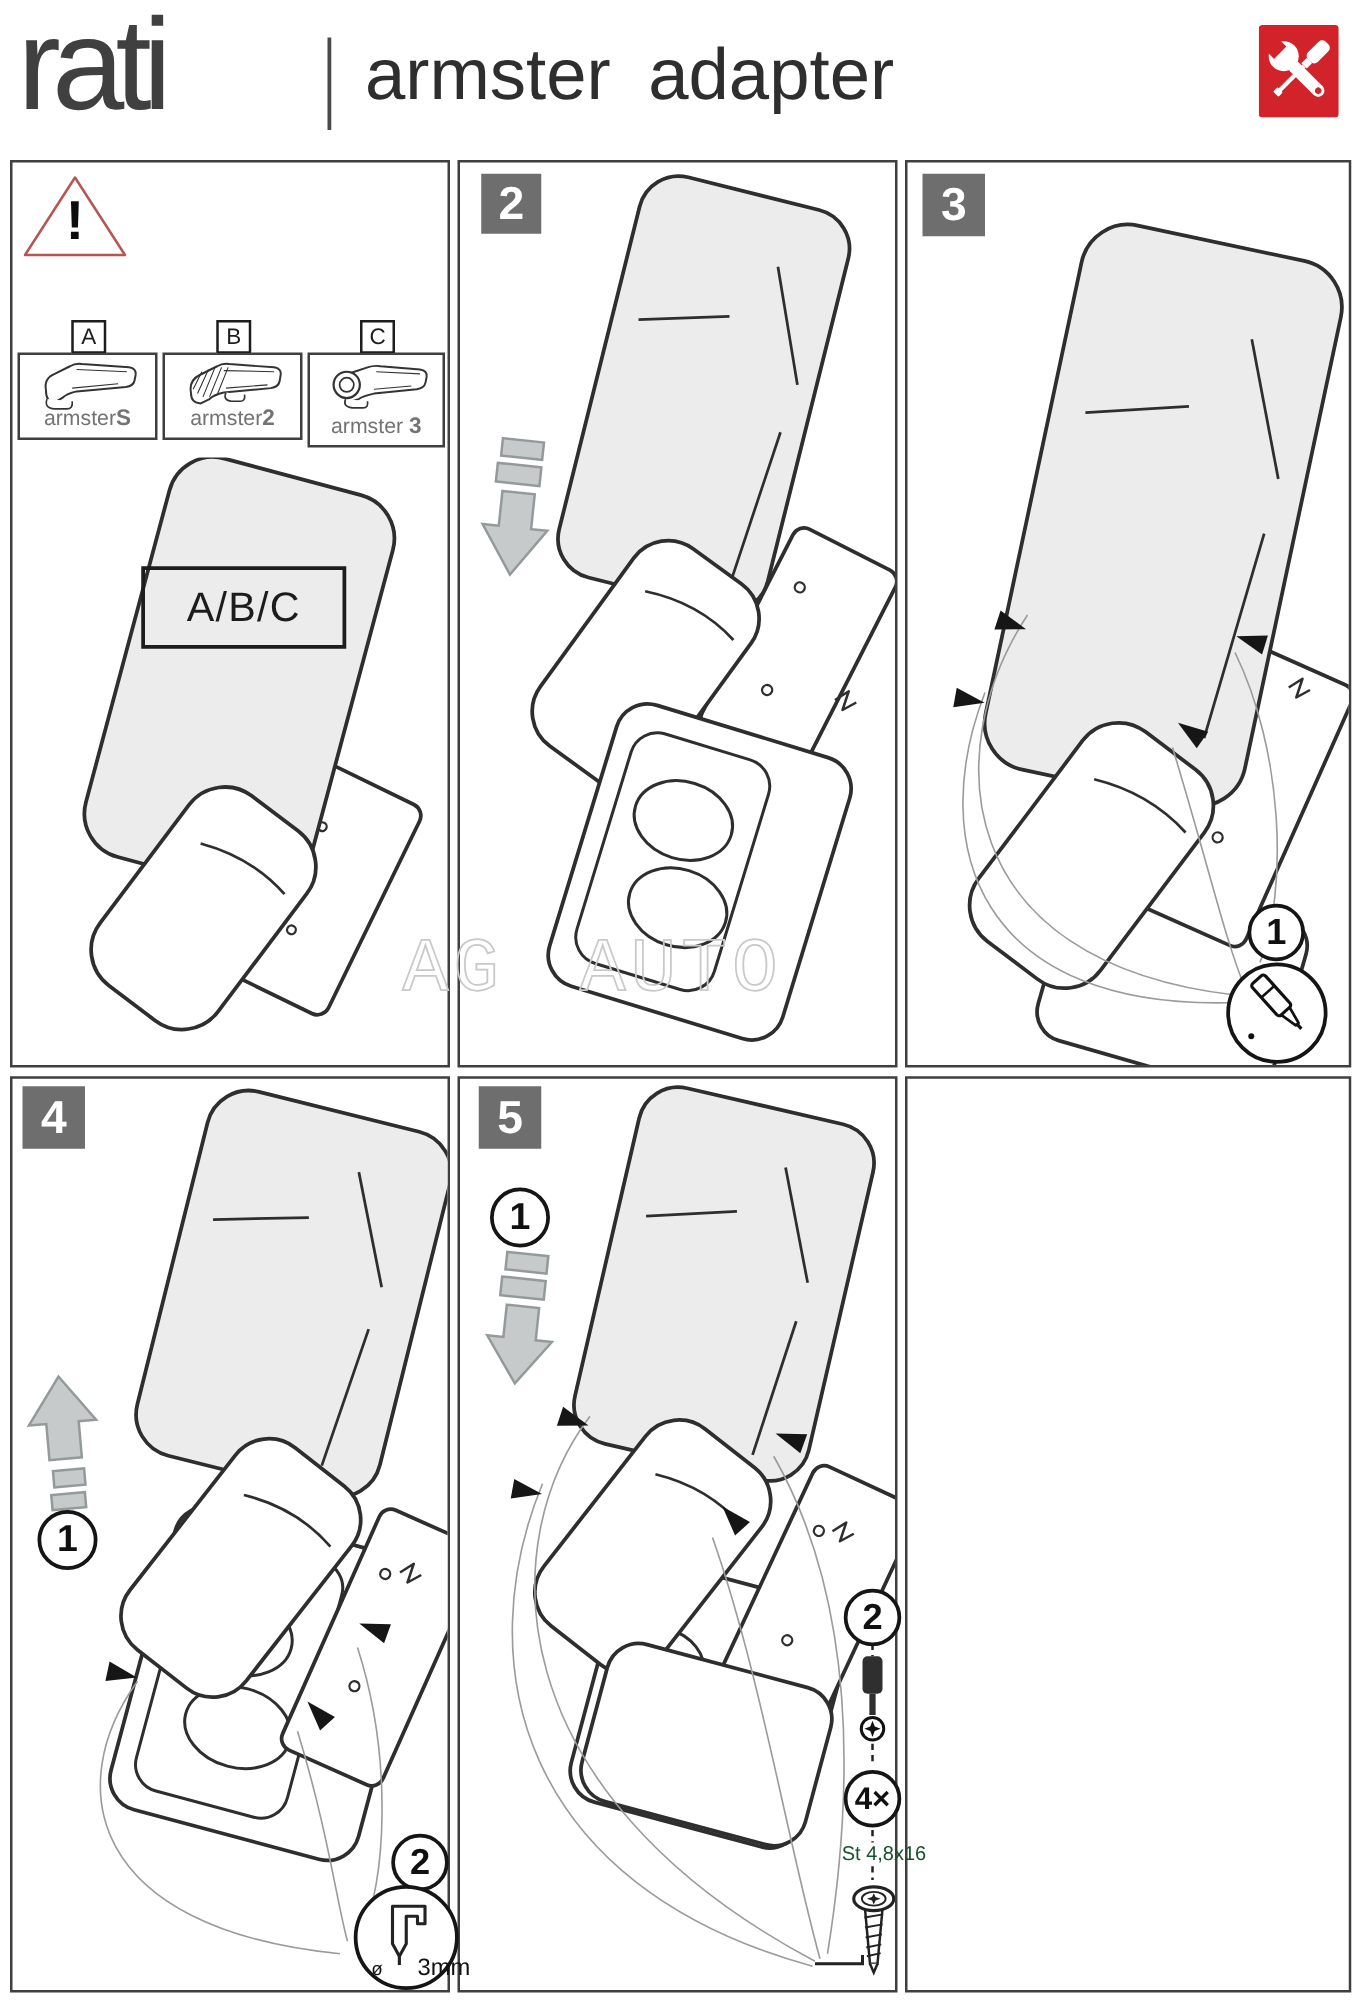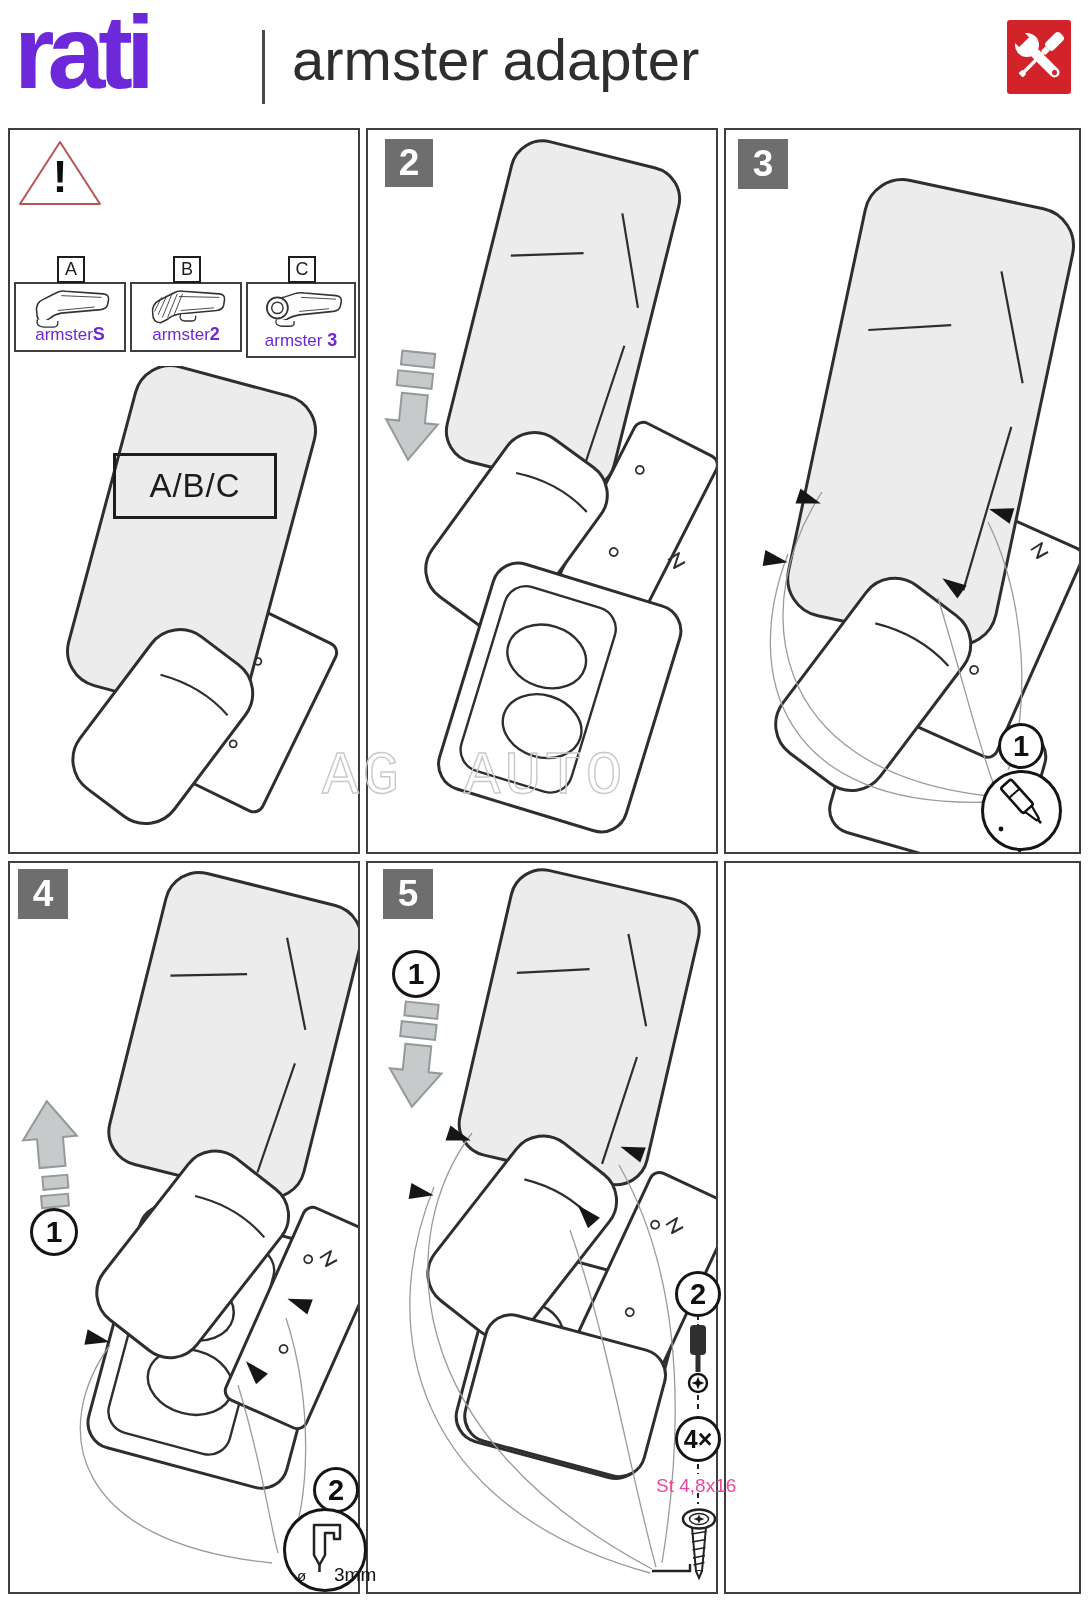--- a/index.html
+++ b/index.html
@@ -6,31 +6,31 @@
   body{
     position:relative;
     width:1091px;height:1608px;
     background:#ffffff;
     font-family:"Liberation Sans", sans-serif;
     overflow:hidden;
   }
   
   .logo{
     position:absolute;left:14px;top:0px;
-    font-size:104px;font-weight:bold;letter-spacing:-7px;
-    color:#6d28d9;line-height:1.0;
+    font-size:104px;font-weight:normal;letter-spacing:-7px;
+    color:#404040;line-height:1.0;
   }
   .logo-divider{
     position:absolute;left:262px;top:30px;width:3px;height:74px;background:#4a4a4a;
   }
   .prod-title{
     position:absolute;left:292px;top:26px;
     font-size:58px;color:#2e2e2e;letter-spacing:0px;white-space:nowrap;
   }
-  .prod-title .w2{margin-left:14px;}
+  .prod-title .w2{margin-left:30px;}
   .tools-badge{position:absolute;left:1007px;top:20px;width:64px;height:74px;}
   
   .panel{position:absolute;border:2px solid #3f3f3f;background:#fff;box-sizing:border-box;}
   .badge{
     position:absolute;background:#6e6e6e;color:#fff;
     display:flex;align-items:center;justify-content:center;
     font-size:37px;font-weight:bold;z-index:6;
   }
   .callout{
     position:absolute;border:3px solid #151515;border-radius:50%;background:#fff;
@@ -47,30 +47,30 @@
     position:absolute;text-align:center;font-weight:900;font-size:44px;color:#0d0d0d;z-index:3;
   }
   .vbox{position:absolute;border:2px solid #3f3f3f;box-sizing:border-box;background:#fff;}
   .keytag{
     position:absolute;width:28px;height:27px;border:2px solid #1d1d1d;background:#fff;
     display:flex;align-items:center;justify-content:center;font-size:18px;color:#1d1d1d;
     box-sizing:border-box;z-index:4;
   }
   .vlabel{
     position:absolute;left:0;bottom:5px;width:100%;text-align:center;
-    font-size:17px;color:#6d28d9;letter-spacing:0px;
+    font-size:17px;color:#737373;letter-spacing:0px;
   }
   .vlabel b{font-size:18px;}
   .abc-box{
     position:absolute;border:3px solid #1d1d1d;box-sizing:border-box;
     display:flex;align-items:center;justify-content:center;
     font-size:33px;color:#1c1c1c;z-index:5;background:transparent;letter-spacing:1px;
   }
   .spec-text{
-    position:absolute;font-size:19px;color:#ec4899;text-align:left;z-index:7;white-space:nowrap;
+    position:absolute;font-size:16px;color:#14532d;text-align:right;z-index:7;white-space:nowrap;
   }
   
   .drill-sym{position:absolute;font-size:15px;color:#111;z-index:8;}
   .drill-mm{position:absolute;font-size:19px;color:#111;z-index:8;}
   
   .watermark{
     position:absolute;left:322px;top:742px;z-index:40;
     font-family:Liberation Mono, monospace;
     font-size:61px;letter-spacing:4px;word-spacing:20px;
     color:transparent;-webkit-text-stroke:1.4px #c9c9c9;

